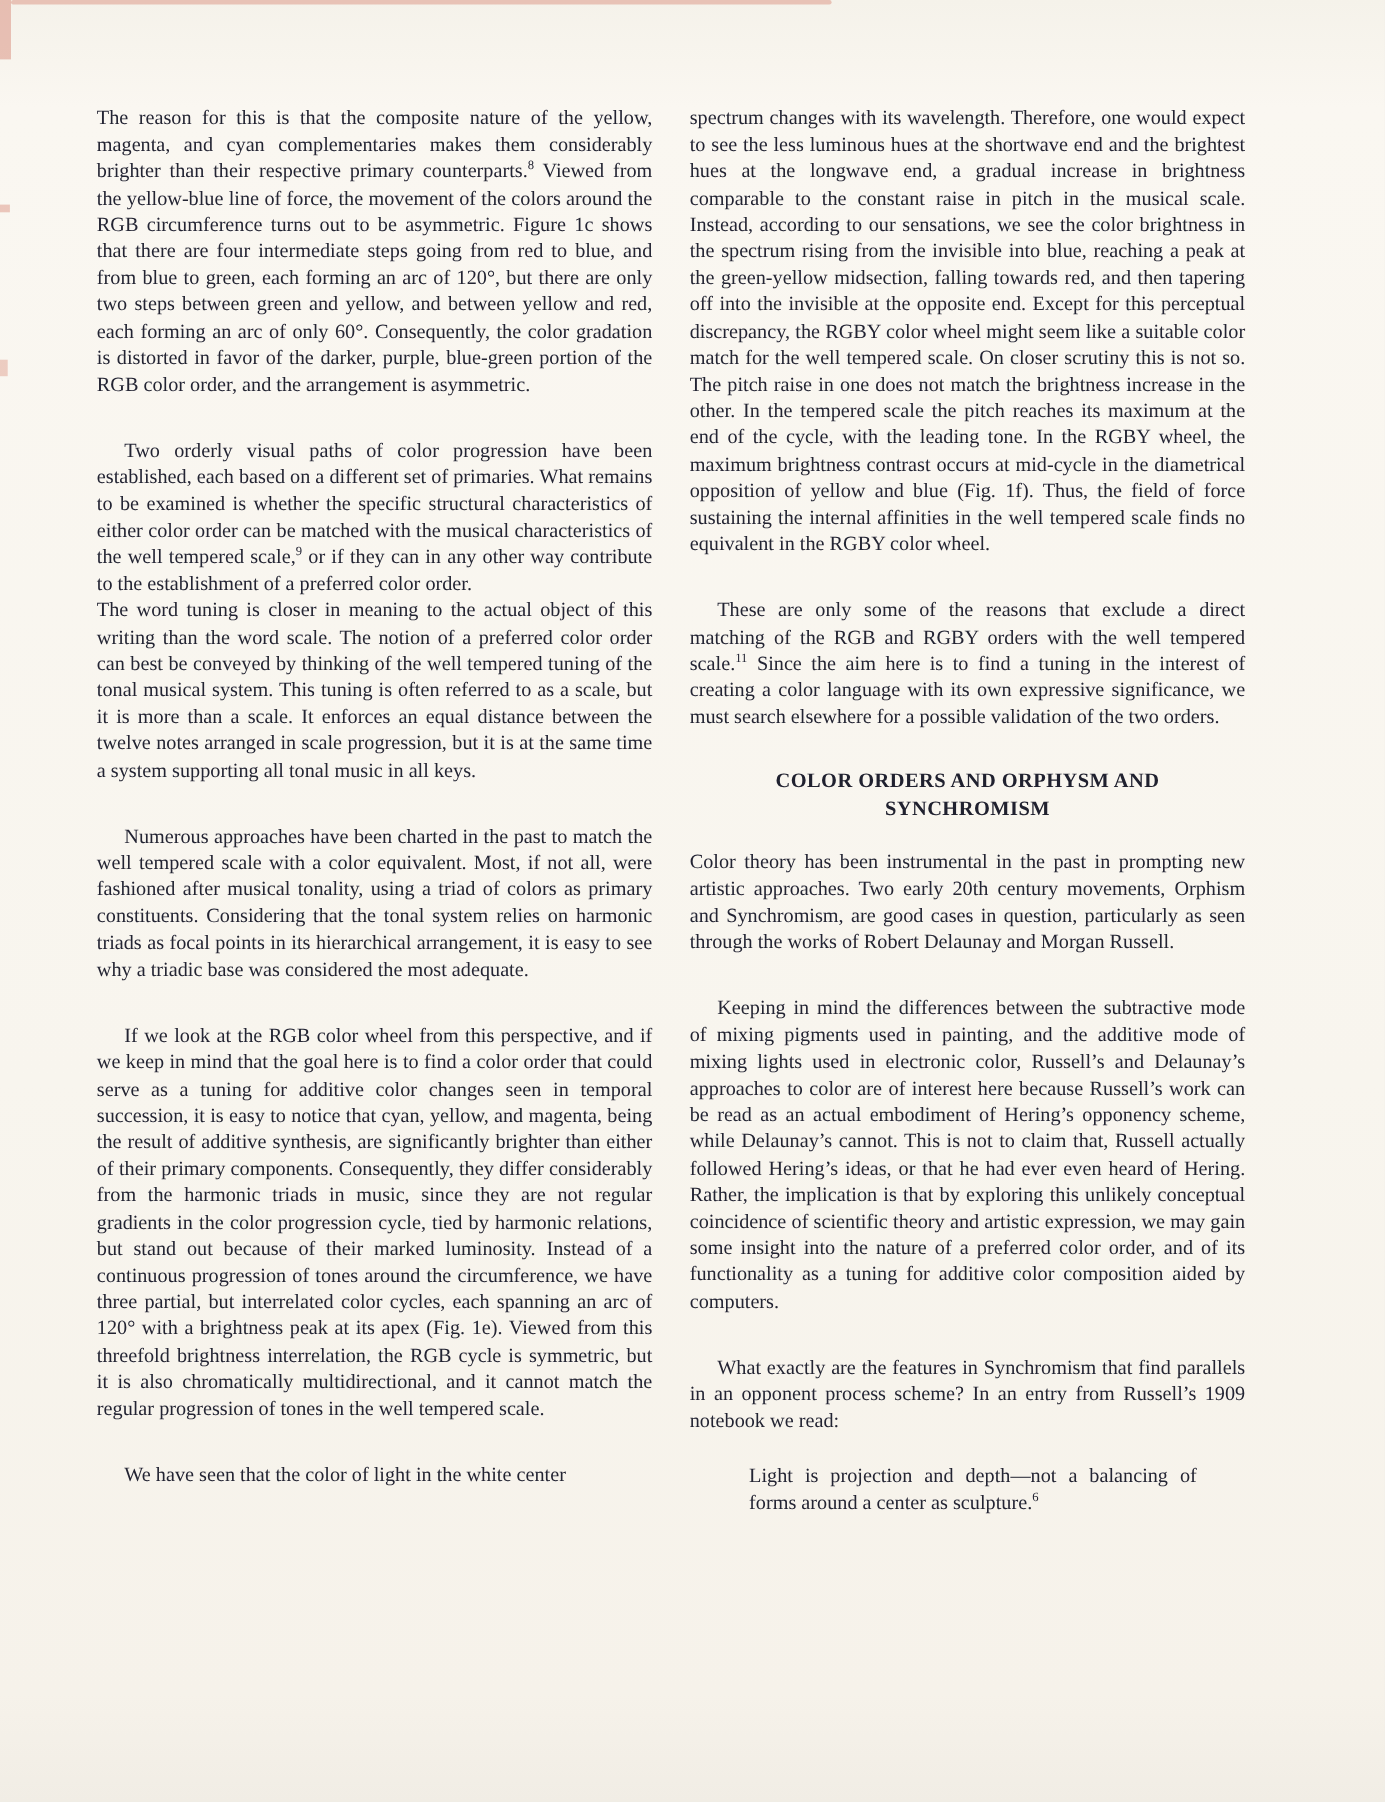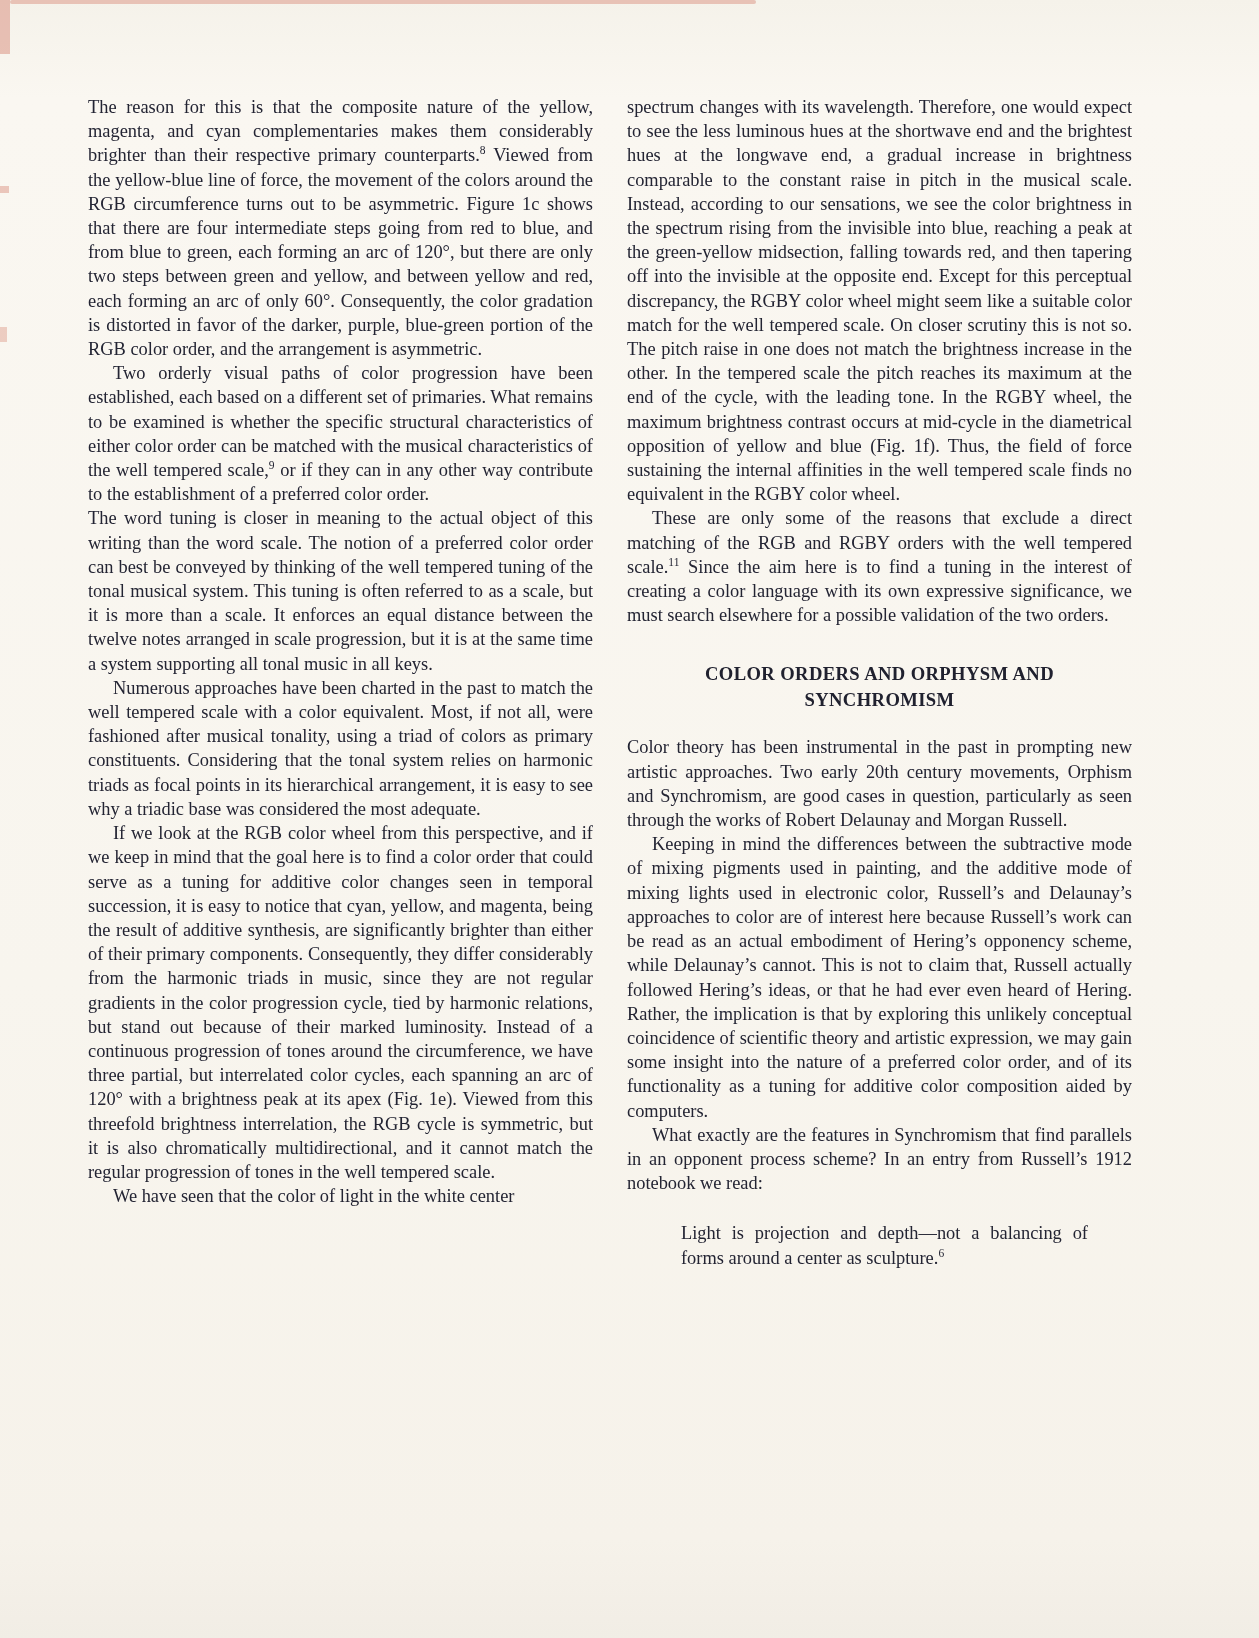--- a/index.html
+++ b/index.html
@@ -22,21 +22,21 @@
     display:flex;gap:34px;
   }
   .col{width:505px;color:#232433;}
   .col p{
     margin:0;
     font-size:18.4px;
     line-height:24.2px;
     text-align:justify;
     color:#232433;
   }
-  .col p.indent{text-indent:25px;}
+  .col p.indent{text-indent:25px;margin-top:36px;}
   .col h3.section{
     margin:34px 18px 22px 18px;
     font-size:18.6px;
     line-height:26px;
     font-weight:bold;
     text-align:center;
     letter-spacing:.4px;
     color:#20212f;
   }
   .col blockquote{
@@ -73,21 +73,21 @@
         <p class="indent">Numerous approaches have been charted in the past to match the well tempered scale with a color equivalent. Most, if not all, were fashioned after musical tonality, using a triad of colors as primary constituents. Considering that the tonal system relies on harmonic triads as focal points in its hierarchical arrangement, it is easy to see why a triadic base was considered the most adequate.</p>
         <p class="indent">If we look at the RGB color wheel from this perspective, and if we keep in mind that the goal here is to find a color order that could serve as a tuning for additive color changes seen in temporal succession, it is easy to notice that cyan, yellow, and magenta, being the result of additive synthesis, are significantly brighter than either of their primary components. Consequently, they differ considerably from the harmonic triads in music, since they are not regular gradients in the color progression cycle, tied by harmonic relations, but stand out because of their marked luminosity. Instead of a continuous progression of tones around the circumference, we have three partial, but interrelated color cycles, each spanning an arc of 120° with a brightness peak at its apex (Fig. 1e). Viewed from this threefold brightness interrelation, the RGB cycle is symmetric, but it is also chromatically multidirectional, and it cannot match the regular progression of tones in the well tempered scale.</p>
         <p class="indent">We have seen that the color of light in the white center</p>
       </div>
     <div class="col" id="col-right">
         <p>spectrum changes with its wavelength. Therefore, one would expect to see the less luminous hues at the shortwave end and the brightest hues at the longwave end, a gradual increase in brightness comparable to the constant raise in pitch in the musical scale. Instead, according to our sensations, we see the color brightness in the spectrum rising from the invisible into blue, reaching a peak at the green-yellow midsection, falling towards red, and then tapering off into the invisible at the opposite end. Except for this perceptual discrepancy, the RGBY color wheel might seem like a suitable color match for the well tempered scale. On closer scrutiny this is not so. The pitch raise in one does not match the brightness increase in the other. In the tempered scale the pitch reaches its maximum at the end of the cycle, with the leading tone. In the RGBY wheel, the maximum brightness contrast occurs at mid-cycle in the diametrical opposition of yellow and blue (Fig. 1f). Thus, the field of force sustaining the internal affinities in the well tempered scale finds no equivalent in the RGBY color wheel.</p>
         <p class="indent">These are only some of the reasons that exclude a direct matching of the RGB and RGBY orders with the well tempered scale.<sup>11</sup> Since the aim here is to find a tuning in the interest of creating a color language with its own expressive significance, we must search elsewhere for a possible validation of the two orders.</p>
         <h3 class="section">COLOR ORDERS AND ORPHYSM AND<br>SYNCHROMISM</h3>
         <p>Color theory has been instrumental in the past in prompting new artistic approaches. Two early 20th century movements, Orphism and Synchromism, are good cases in question, particularly as seen through the works of Robert Delaunay and Morgan Russell.</p>
         <p class="indent">Keeping in mind the differences between the subtractive mode of mixing pigments used in painting, and the additive mode of mixing lights used in electronic color, Russell’s and Delaunay’s approaches to color are of interest here because Russell’s work can be read as an actual embodiment of Hering’s opponency scheme, while Delaunay’s cannot. This is not to claim that, Russell actually followed Hering’s ideas, or that he had ever even heard of Hering. Rather, the implication is that by exploring this unlikely conceptual coincidence of scientific theory and artistic expression, we may gain some insight into the nature of a preferred color order, and of its functionality as a tuning for additive color composition aided by computers.</p>
-        <p class="indent">What exactly are the features in Synchromism that find parallels in an opponent process scheme? In an entry from Russell’s 1912 notebook we read:</p>
+        <p class="indent">What exactly are the features in Synchromism that find parallels in an opponent process scheme? In an entry from Russell’s 1909 notebook we read:</p>
         <blockquote>Light is projection and depth—not a balancing of forms around a center as sculpture.<sup>6</sup></blockquote>
       </div>
   </div>
 
   <div class="footer">
     <span>Volume 19, Number 3, June 1994</span>
     <span>144</span>
   </div>
 </div>
 

